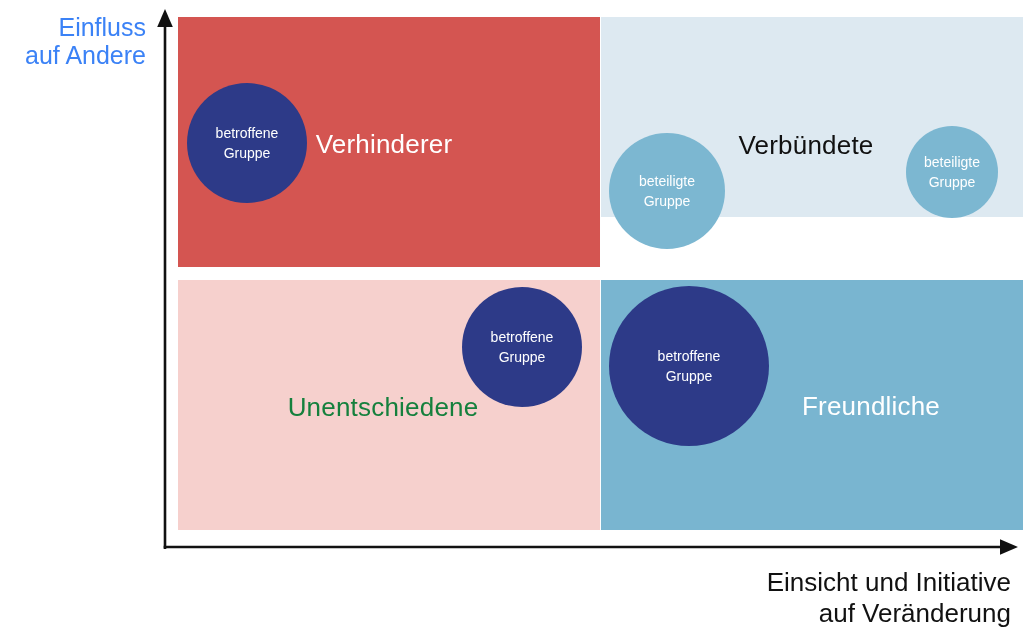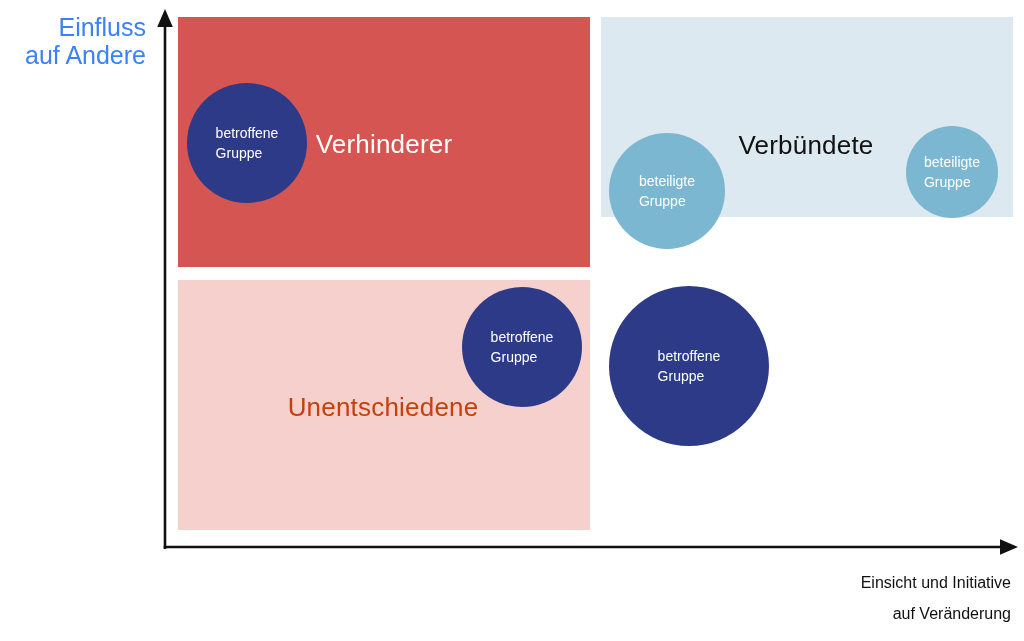--- a/index.html
+++ b/index.html
@@ -3,38 +3,38 @@
 <meta charset="utf-8">
 <style>
   html, body { margin:0; padding:0; background:#ffffff; }
   .stage {
     position:relative; width:1024px; height:641px; background:#ffffff;
     font-family:"Liberation Sans","DejaVu Sans",sans-serif; overflow:hidden;
   }
   .axes { position:absolute; left:0; top:0; }
   .axis-label { position:absolute; white-space:pre-line; color:#111111; }
   .y-label { left:0; top:13px; width:146px; text-align:right; font-size:25px; line-height:28px; }
-  .x-label { right:13px; top:567px; text-align:right; font-size:16px; line-height:31px; }
-  .quad { position:absolute; }
+  .x-label { right:13px; top:567px; text-align:right; font-size:26px; line-height:31px; }
+  .quad { position:absolute;padding-left:10px; }
   .q-tl { left:178px; top:17px;  width:412px; height:250px; }
   .q-tr { left:601px; top:17px;  width:412px; height:200px; }
   .q-bl { left:178px; top:280px; width:412px; height:250px; }
   .q-br { left:601px; top:280px; width:412px; height:250px; }
   .q-title {
     position:absolute; transform:translate(-50%,-50%);
     font-size:26px; white-space:nowrap; letter-spacing:0.2px;
   }
   .t-tl { left:206px; top:127px; }
   .t-tr { left:205px; top:128px; }
   .t-bl { left:205px; top:127px; }
   .t-br { left:270px; top:126px; }
   .bubble {
     position:absolute; border-radius:50%;
     display:flex; align-items:center; justify-content:center;
-    text-align:left; font-size:14px; line-height:1.45; white-space:pre-line;
+    text-align:center; font-size:14px; line-height:1.45; white-space:pre-line;
   }
   .b1 { left:187px; top:83px;  width:120px; height:120px; }
   .b2 { left:609px; top:133px; width:116px; height:116px; }
   .b3 { left:906px; top:126px; width:92px;  height:92px;  }
   .b4 { left:462px; top:287px; width:120px; height:120px; }
   .b5 { left:609px; top:286px; width:160px; height:160px; }
 </style>
 </head>
 <body>
 
@@ -54,23 +54,26 @@
 
   <div class="quad q-tl" style="background: rgb(212, 85, 81);">
     <div class="q-title t-tl" style="color: rgb(255, 255, 255);">Verhinderer</div>
   </div>
 
   <div class="quad q-tr" style="background: rgb(221, 233, 241);">
     <div class="q-title t-tr" style="color: rgb(17, 17, 17);">Verbündete</div>
   </div>
 
   <div class="quad q-bl" style="background: rgb(246, 208, 205);">
-    <div class="q-title t-bl" style="color: #c2410c;">Unentschiedene</div>
+    <div class="q-title t-bl" style="color: #15803d;">Unentschiedene</div>
   </div>
 
+  <div class="quad q-br" style="background: rgb(121, 181, 208);">
+    <div class="q-title t-br" style="color: rgb(255, 255, 255);">Freundliche</div>
+  </div>
 
   <div class="bubble b1" style="background: rgb(45, 58, 136); color: rgb(255, 255, 255);">betroffene
 Gruppe</div>
   <div class="bubble b2" style="background: rgb(124, 183, 209); color: rgb(255, 255, 255);">beteiligte
 Gruppe</div>
   <div class="bubble b3" style="background: rgb(124, 183, 209); color: rgb(255, 255, 255);">beteiligte
 Gruppe</div>
   <div class="bubble b4" style="background: rgb(45, 58, 136); color: rgb(255, 255, 255);">betroffene
 Gruppe</div>
   <div class="bubble b5" style="background: rgb(45, 58, 136); color: rgb(255, 255, 255);">betroffene

